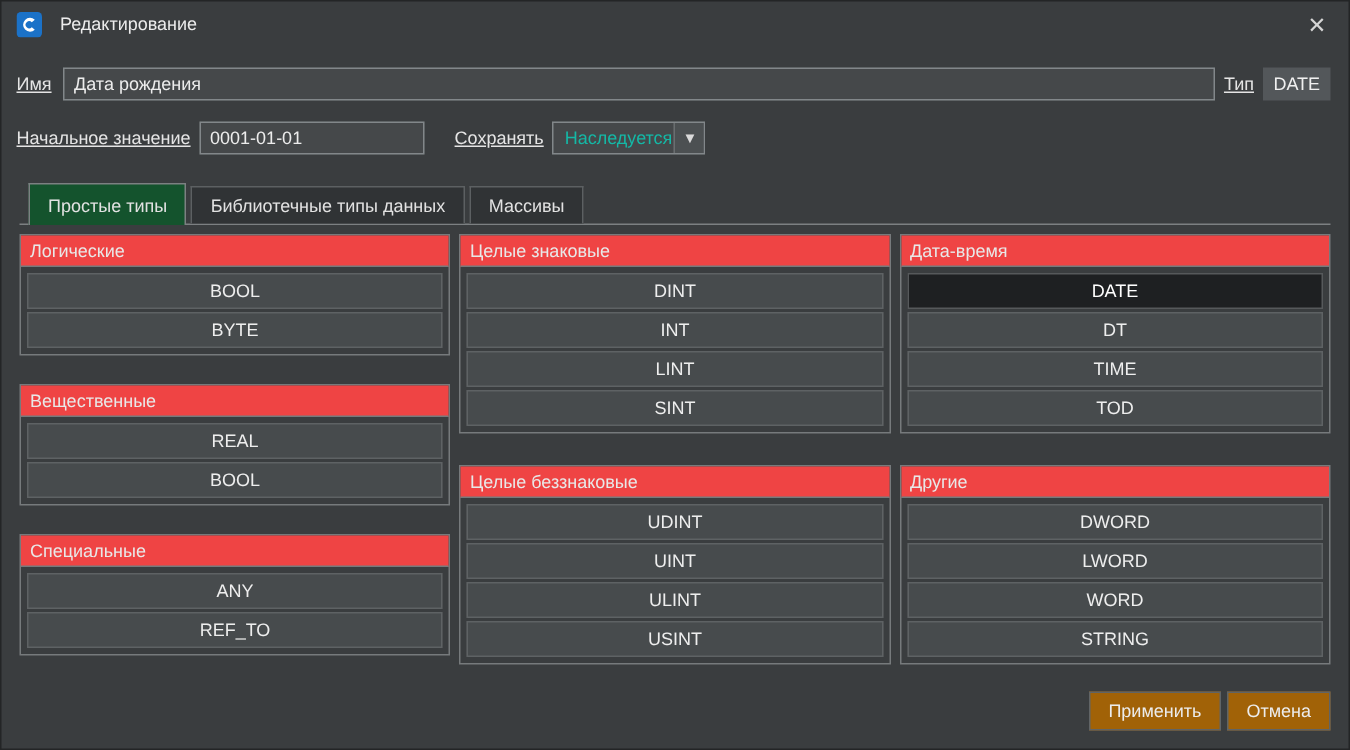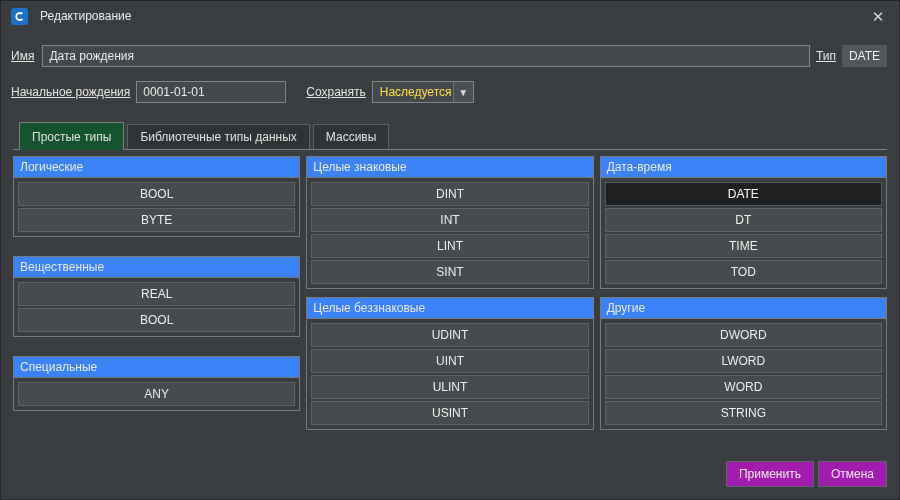--- a/index.html
+++ b/index.html
@@ -56,21 +56,21 @@
     color:#f0f0f0;
   }
   .save-label { margin-left:14px;text-align:right; }
   .select {
     width:102px; height:22px;
     background:#45484a;
     border:1px solid #82878a;
     display:flex; align-items:stretch;
     cursor:pointer;
   }
-  .select-text { flex:1; display:flex; align-items:center; padding-left:7px; color:#fde047; }
+  .select-text { flex:1; display:flex; align-items:center; padding-left:7px; color:#14b8a6; }
   .select-arrow {
     width:20px; background:#4c5052; border-left:1px solid #6a6e70;
     display:flex; align-items:center; justify-content:center;
     color:#dadada; font-size:10px;
   }
   
   .tabbar {
     position:absolute; top:121px; left:18px; height:27px;
     display:flex; align-items:flex-end; gap:3px; z-index:2;
   }
@@ -90,27 +90,27 @@
     background:#14532d;
     border:1px solid #7c8082; border-bottom:none;
   }
   
   .pane {
     position:absolute; top:148px; left:12px; right:12px; height:295px;
     border-top:1px solid #7c8082;
     padding-top:6px;
     display:flex; gap:6px;
   }
-  .type-col { flex:1; display:flex; flex-direction:column; gap:8px; }
+  .type-col { flex:1; display:flex; flex-direction:column; gap:21px; }
   .type-col.col-0 { gap:19px; }
   .group-box { border:1px solid #767a7c; }
   .group-header {
     height:21px; line-height:21px;
     padding-left:6px;
-    background:#3b82f6;
+    background:#ef4444;
     border-bottom:1px solid #767a7c;
     color:#e8e8e8;
   }
   .group-body { padding:4px; }
   .type-button {
     display:block; width:100%; height:24px;
     background:#474b4d;
     border:1px solid #5e6264;
     color:#eeeeee;
     font-family:"Liberation Sans", sans-serif;
@@ -124,21 +124,21 @@
     color:#ffffff;
     border-color:#56595b;
   }
   
   .footer {
     position:absolute; right:12px; bottom:12px;
     display:flex; gap:4px;
   }
   .footer-btn {
     height:26px; padding:0 12px;
-    background:#a21caf;
+    background:#a16207;
     border:1px solid #606466;
     color:#ececec;
     font-family:"Liberation Sans", sans-serif;
     font-size:12px;
     cursor:pointer;
   }
 </style>
 </head>
 <body>
 
@@ -154,21 +154,21 @@
   </div>
 
   <div class="form-row row-name">
     <label>Имя</label>
     <input class="text-input name-input" type="text" value="Дата рождения" style="">
     <label>Тип</label>
     <div class="type-box">DATE</div>
   </div>
 
   <div class="form-row row-initial">
-    <label>Начальное рождения</label>
+    <label>Начальное значение</label>
     <input class="text-input initial-input" type="text" value="0001-01-01" style="">
     <label class="save-label">Сохранять</label>
     <div class="select">
       <span class="select-text">Наследуется</span>
       <span class="select-arrow">▼</span>
     </div>
   </div>
 
   <div class="tabbar">
     <div class="tab active">Простые типы</div>
@@ -189,20 +189,21 @@
           <div class="group-header">Вещественные</div>
           <div class="group-body">
             <button class="type-button">REAL</button>
             <button class="type-button">BOOL</button>
           </div>
         </div>
         <div class="group-box">
           <div class="group-header">Специальные</div>
           <div class="group-body">
             <button class="type-button">ANY</button>
+            <button class="type-button">REF_TO</button>
           </div>
         </div>
       </div>
     <div class="type-col col-1">
         <div class="group-box">
           <div class="group-header">Целые знаковые</div>
           <div class="group-body">
             <button class="type-button">DINT</button>
             <button class="type-button">INT</button>
             <button class="type-button">LINT</button>

